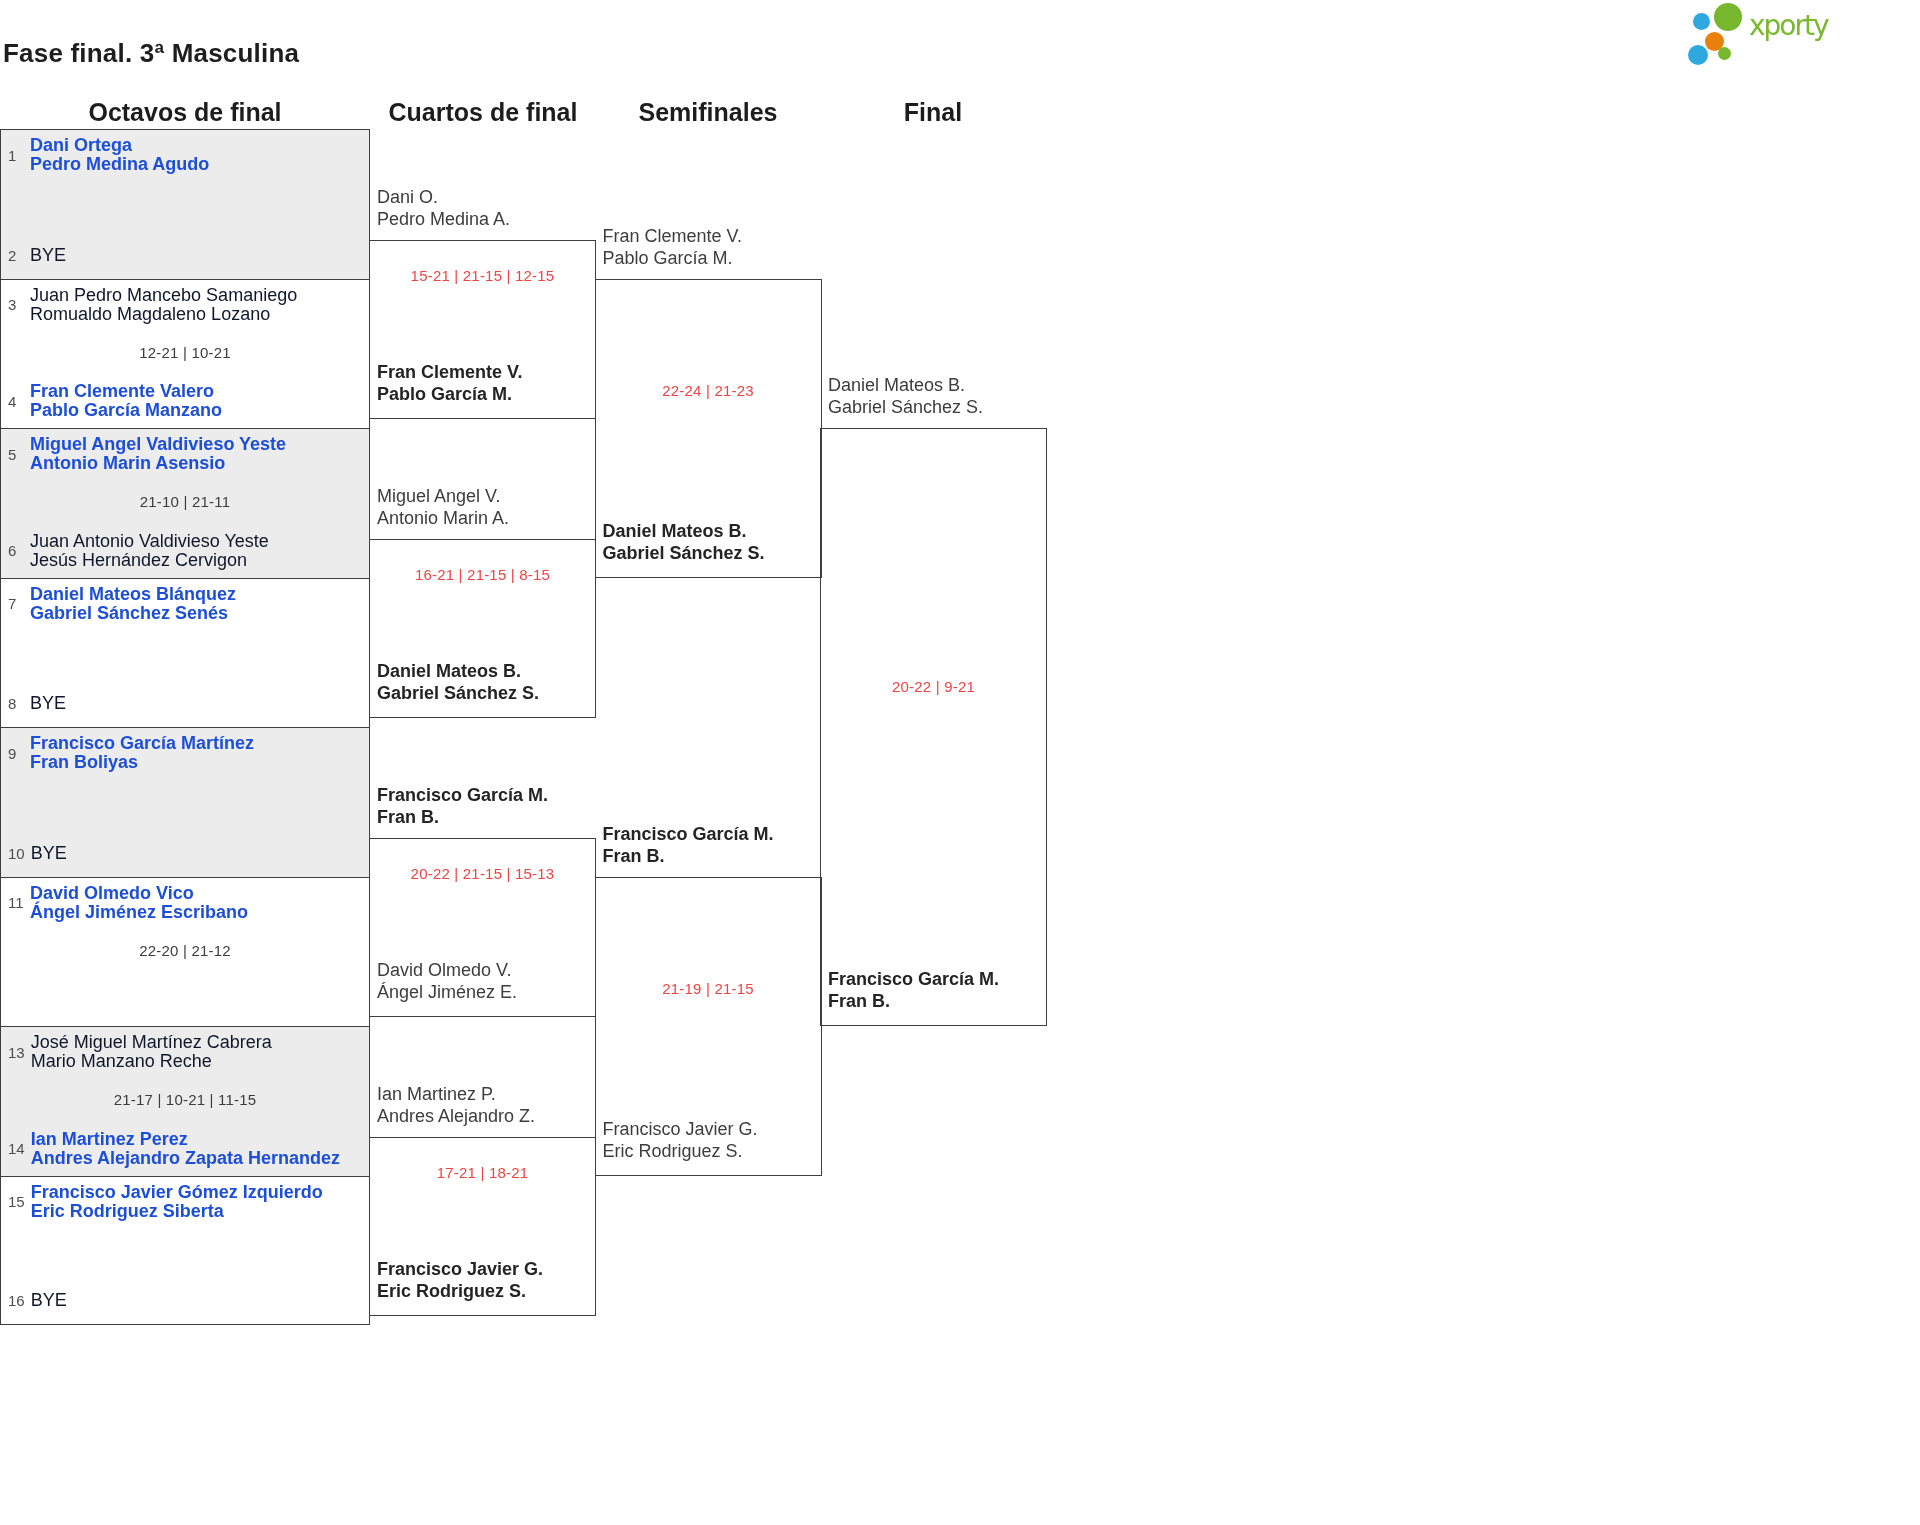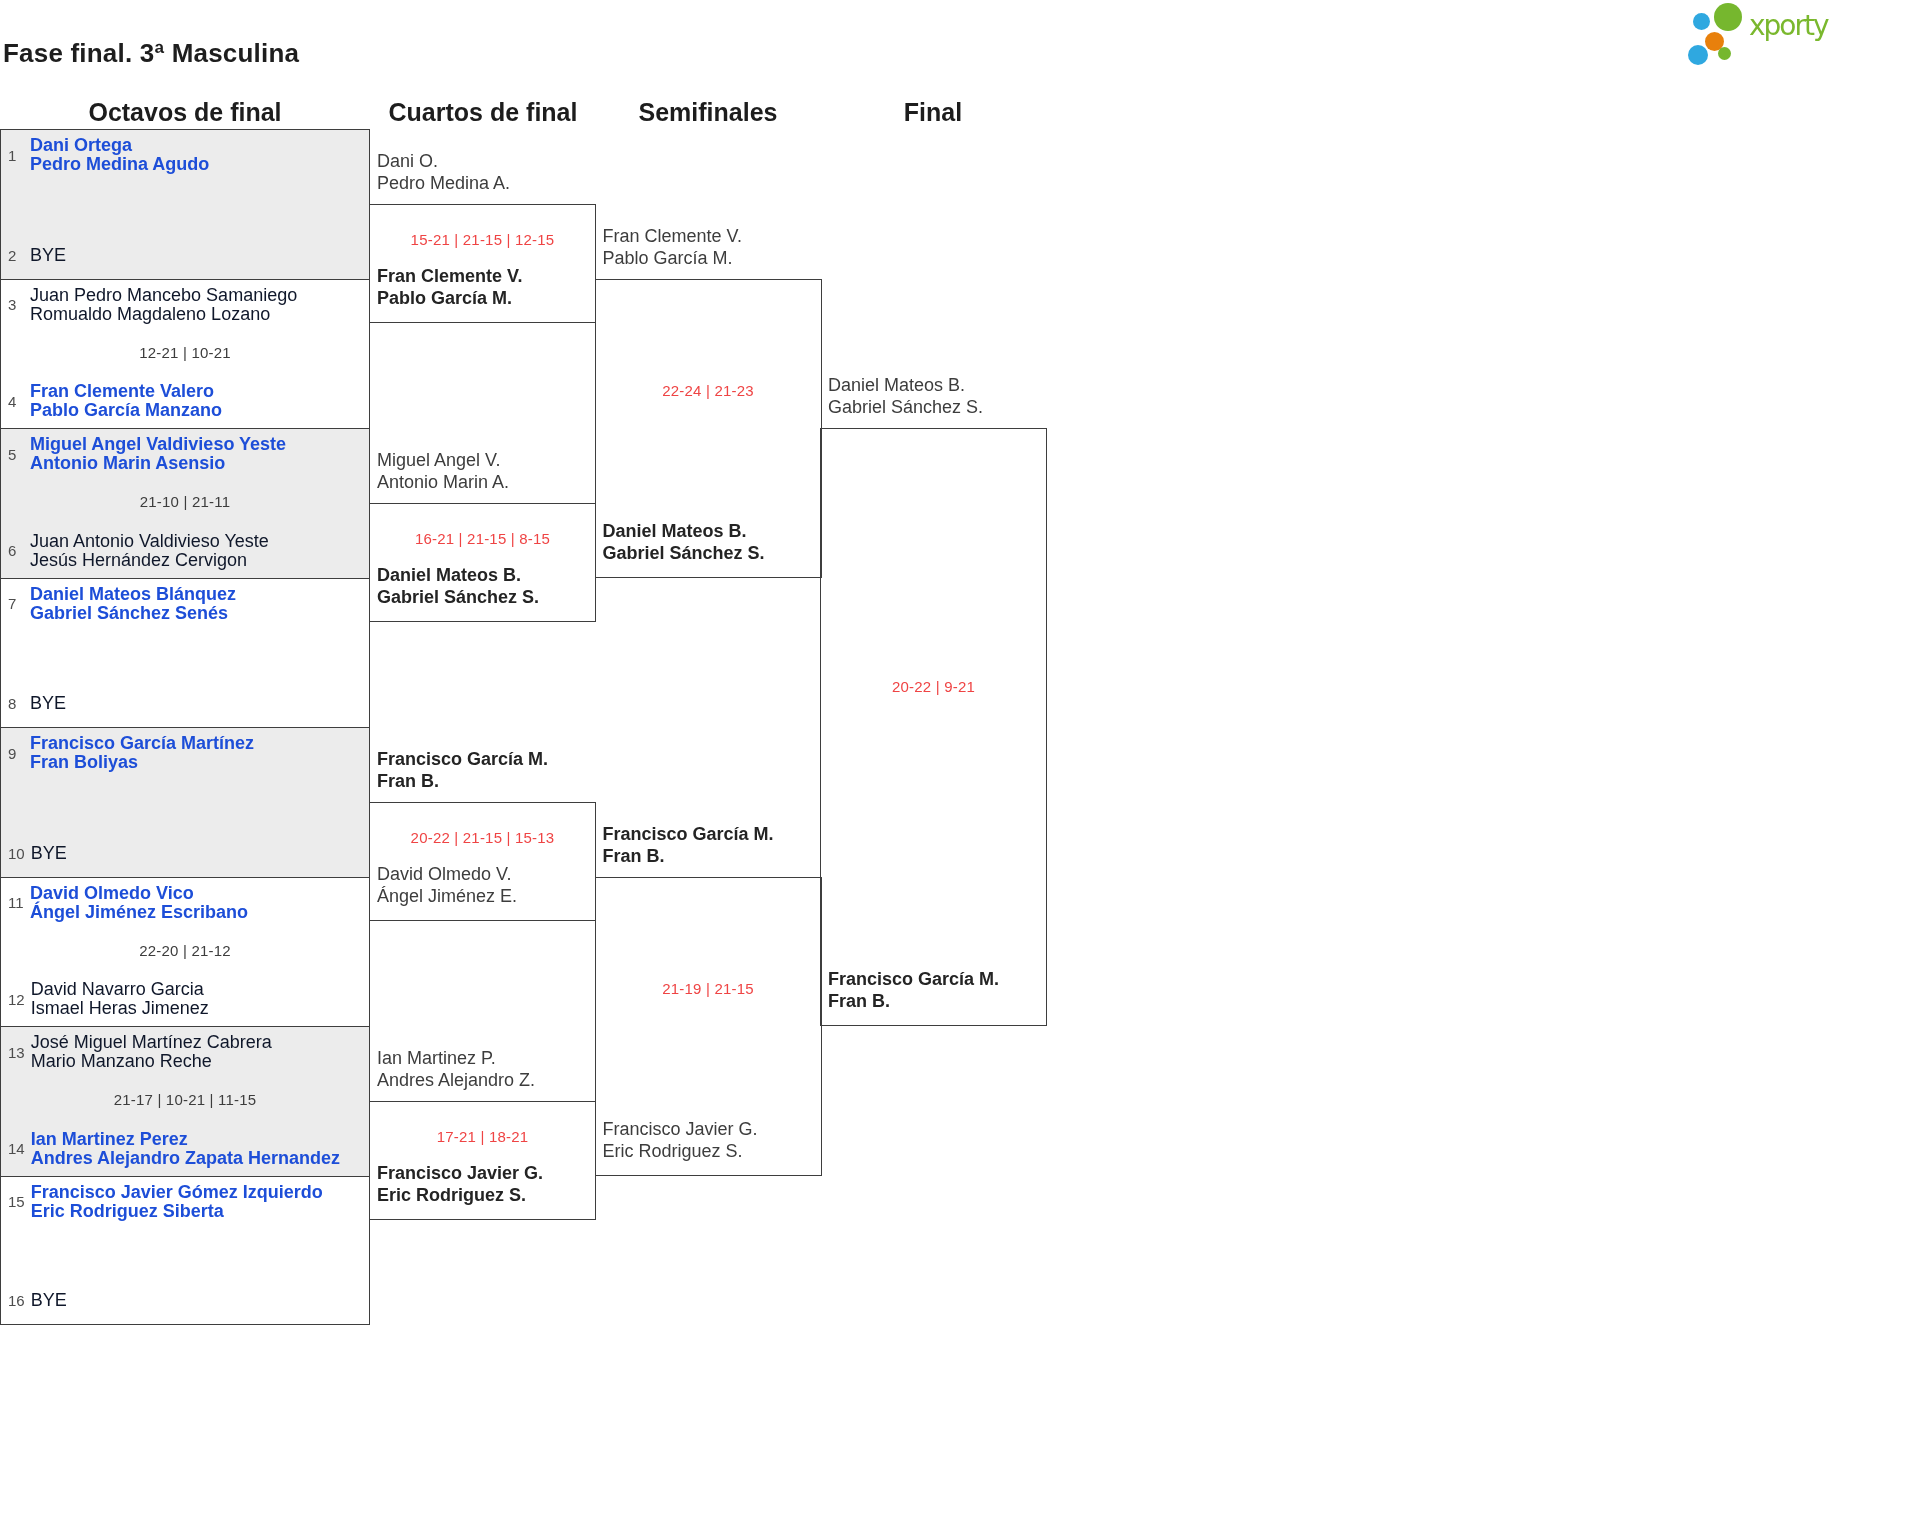--- a/index.html
+++ b/index.html
@@ -32,21 +32,21 @@
   .t-bot{bottom:8px;}
   .t-bot.bye{bottom:14px;}
   .seed{min-width:16px;font-size:15px;color:#4d4d4d;flex:0 0 auto;}
   .names{display:block;}
   .names span{display:block;font-size:18px;line-height:19px;color:#0f172a;white-space:nowrap;}
   .names.win span{font-weight:700;color:#1d4ed8;}
   .mscore{position:absolute;left:0;width:100%;top:calc(50% - 10px);text-align:center;font-size:15px;color:#3d3d3d;letter-spacing:.2px;}
 
   
   .rbox{position:absolute;box-sizing:border-box;border:1.4px solid #3e3e3e;background:transparent;}
-  .rbox.qf{left:369px;width:227px;height:119px;}
+  .rbox.qf{left:369px;width:227px;height:179px;margin-top:36px;}
   .rbox.sf{left:594.5px;width:227px;height:299px;}
   .rbox.fi{left:820px;width:227px;height:598px;}
   .lbl{position:absolute;left:7px;white-space:nowrap;}
   .lbl span{display:block;font-size:18px;line-height:22px;color:#3d3d3d;}
   .lbl.win span{font-weight:700;color:#242424;}
   .lbl-top{bottom:calc(100% + 11px);}
   .lbl-bot{bottom:13px;}
   .rscore{position:absolute;left:0;width:100%;text-align:center;font-size:15px;color:#ef4444;letter-spacing:.2px;}
   .qf .rscore{top:26px;}
   .sf .rscore{top:102px;}
@@ -165,27 +165,20 @@
 
   <div class="m16" style="top:876.5px">
     <div class="trow t-top">
       <span class="seed">11</span>
       <span class="names win">
           <span>David Olmedo Vico</span>
           <span>Ángel Jiménez Escribano</span>
         </span>
     </div>
     <div class="mscore">22-20 | 21-12</div>
-    <div class="trow t-bot">
-      <span class="seed">12</span>
-      <span class="names">
-          <span>David Navarro Garcia</span>
-          <span>Ismael Heras Jimenez</span>
-        </span>
-    </div>
   </div>
 
   <div class="m16 grey" style="top:1026px">
     <div class="trow t-top">
       <span class="seed">13</span>
       <span class="names">
           <span>José Miguel Martínez Cabrera</span>
           <span>Mario Manzano Reche</span>
         </span>
     </div>

